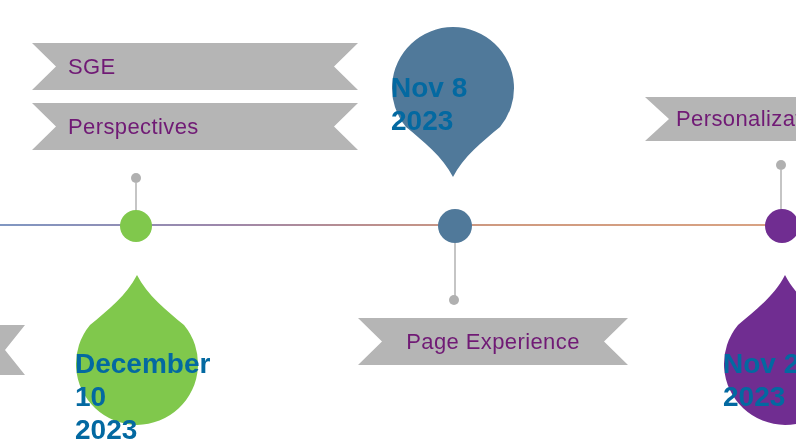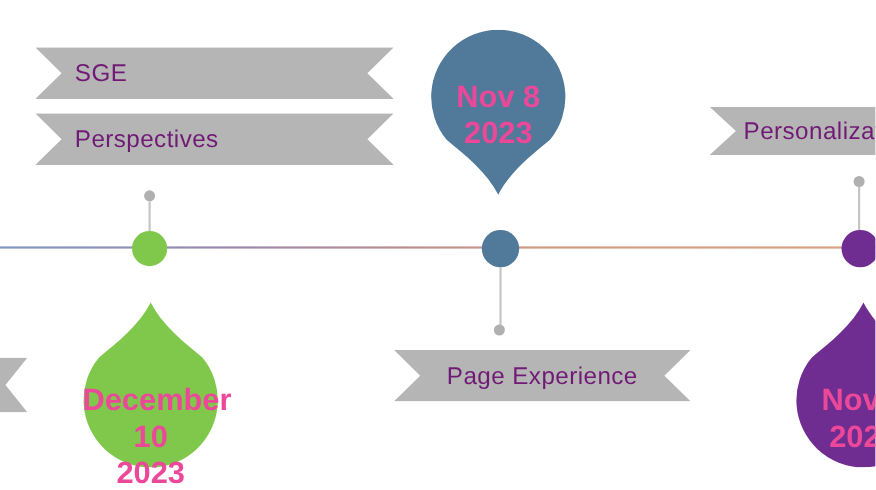--- a/index.html
+++ b/index.html
@@ -70,22 +70,22 @@
 
   
   .pin-svg { position: absolute; width: 124px; height: 152px; }
   .pin-svg-blue   { left: 391px; top: 27px; }
   .pin-svg-green  { left: 75px;  top: 273px; }
   .pin-svg-purple { left: 723px; top: 273px; }
 
   .pin-text {
     position: absolute;
     width: 124px;
-    text-align: center;
-    color: #ec4899;
+    text-align: left;
+    color: #0369a1;
     font-weight: 700;
     font-size: 28px;
     line-height: 33px;
   }
   .pin-text-blue   { left: 391px; top: 71px; }
   .pin-text-green  { left: 75px;  top: 347px; }
   .pin-text-purple { left: 723px; top: 347px; }
 </style>
 </head>
 <body>

